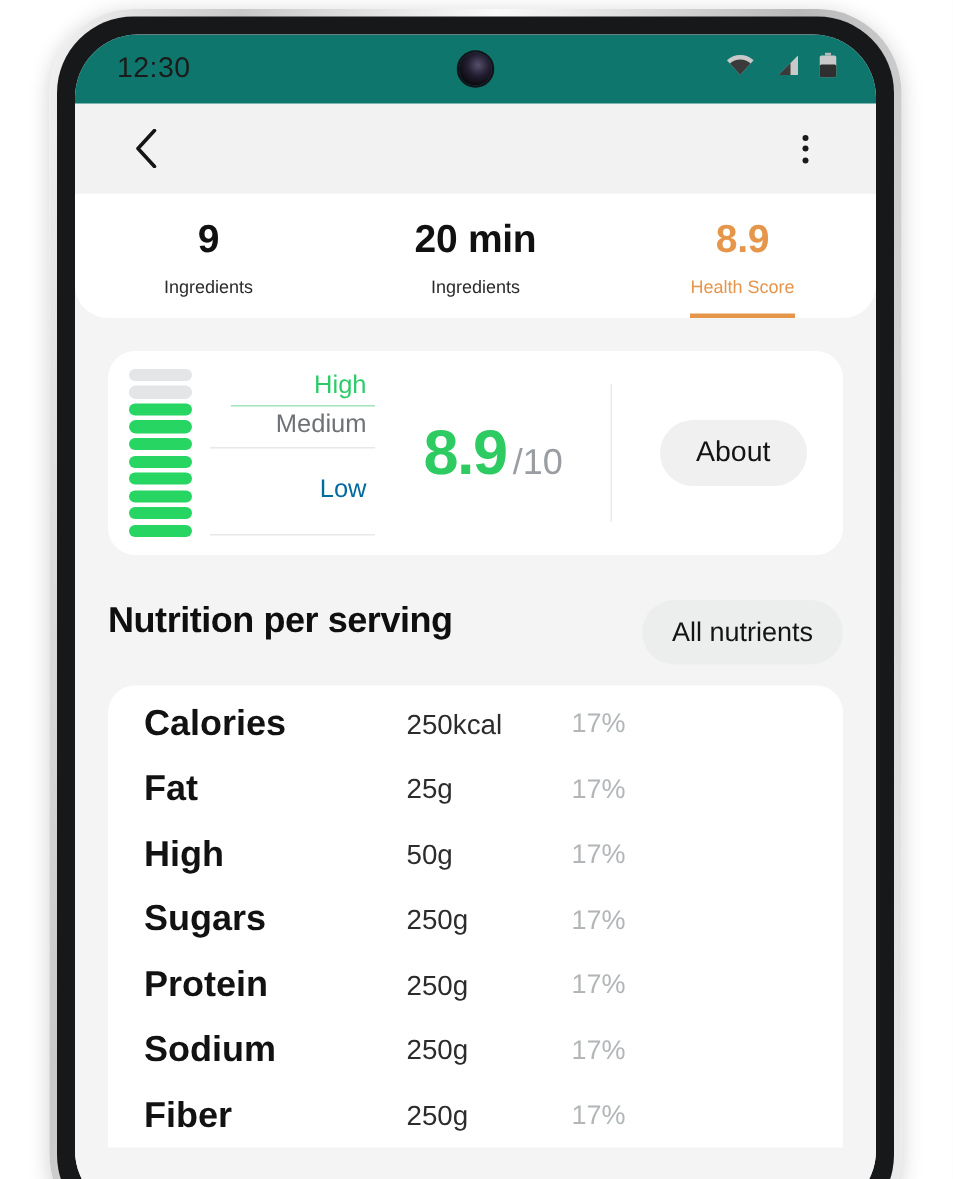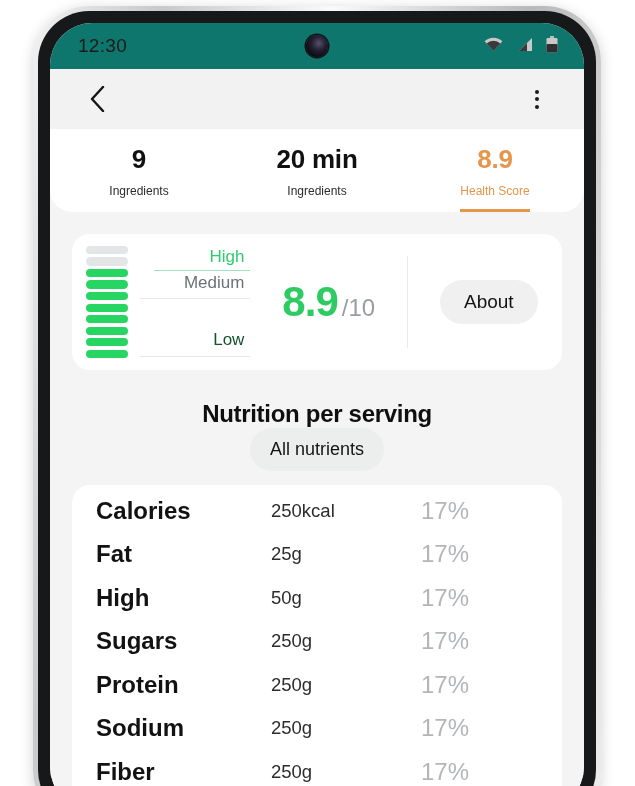--- a/index.html
+++ b/index.html
@@ -171,21 +171,21 @@
   }
   .lvl {
     position: absolute;
     right: 6px;
     font-size: 17px;
     color: #8b8f93;
     white-space: nowrap;
   }
   .lvl.high { top: 1px; color: #2ecb6b; }
   .lvl.medium { top: 27px; color: #6e7277; }
-  .lvl.low { top: 84px; color: #14532d; text-align: center; }
+  .lvl.low { top: 70px; color: #0369a1; text-align: center; }
   .lvl-rule {
     position: absolute;
     right: 0; left: 12px;
     height: 1px;
     background: #e7e8ea;
   }
   .lvl-rule.r1 { top: 24px; background: #9fe3bd; left: 26px; }
   .lvl-rule.r2 { top: 52px; }
   .lvl-rule.r3 { top: 110px; }
 
@@ -222,23 +222,22 @@
     padding: 11px 24px;
     font-size: 19px;
     color: #141414;
     cursor: pointer;
   }
 
   
   .nutrition-head {
     margin: 30px 22px 14px 22px;
     display: flex;
-    align-items: center;
+    align-items: flex-start;
     justify-content: space-between;
-    flex-direction: column;
   }
   .nutrition-title {
     font-size: 24px;
     font-weight: bold;
     color: #0f0f0f;
     letter-spacing: -.3px;
   }
   .all-nutrients-btn {
     background: #eceded;
     border-radius: 22px;
@@ -264,23 +263,22 @@
     font-size: 24px;
     font-weight: bold;
     color: #121212;
   }
   .nrow .nval {
     width: 110px;
     font-size: 18.5px;
     color: #2c2c2c;
   }
   .nrow .npct {
-    font-size: 24px;
+    font-size: 18px;
     color: #b3b6b8;
-    margin-left: 40px;
   }
 </style>
 </head>
 <body>
 
 <div class="stage">
 
   <div class="phone-frame">
     <div class="side-btn vol"></div>
     <div class="side-btn pwr"></div>

